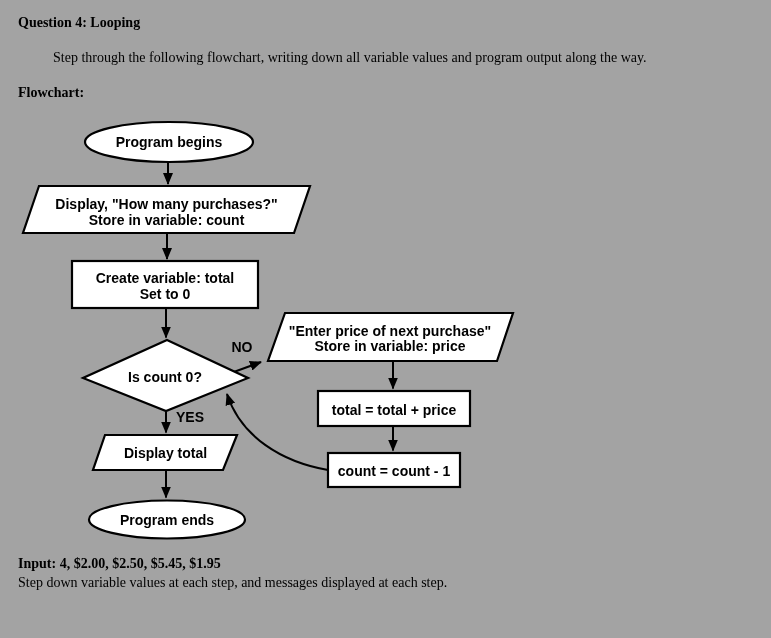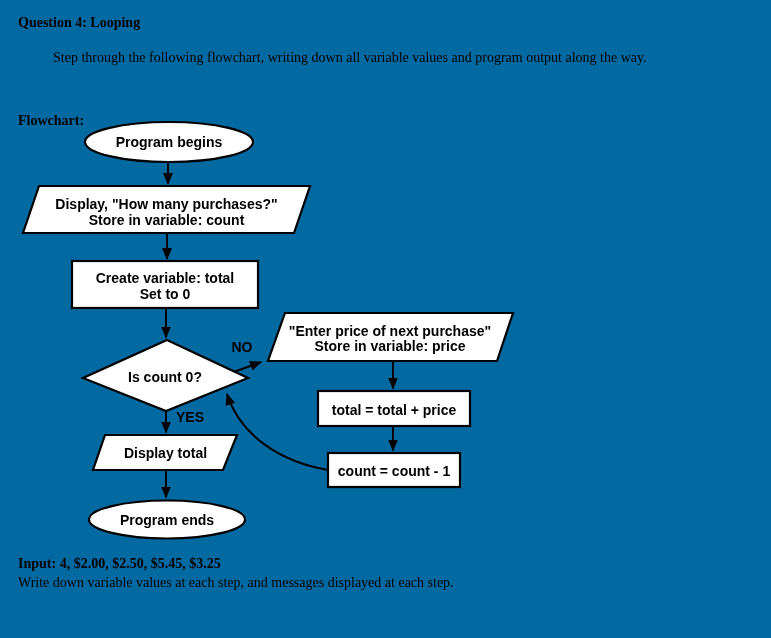--- a/index.html
+++ b/index.html
@@ -7,37 +7,37 @@
     padding: 0;
     background: #ffffff;
     width: 771px;
     height: 638px;
     overflow: hidden;
   }
   .page {
     position: relative;
     width: 771px;
     height: 638px;
-    background: #0369a1;
+    background: #a3a3a3;
     font-family: "Liberation Serif", serif;
     color: #000000;
     text-decoration: underline;
   }
   .serif-line {
     position: absolute;
     left: 18px;
     font-size: 14px;
     line-height: 16px;
     white-space: nowrap;
     color: #000000;
   }
   .bold { font-weight: bold; }
   .doc-title        { top: 15px; }
   .doc-intro        { top: 50px; margin-left: 35px; }
-  .doc-fc-label     { top: 85px; margin-top: 28px; }
+  .doc-fc-label     { top: 85px; }
   .doc-input        { top: 556px; }
   .doc-instructions { top: 575px; }
 
   svg.flowchart {
     position: absolute;
     left: 0;
     top: 0;
     width: 771px;
     height: 638px;
   }
@@ -60,22 +60,22 @@
   }
 </style>
 </head>
 <body>
 
 <div class="page">
 
   <div class="serif-line bold doc-title">Question 4: Looping</div>
   <div class="serif-line doc-intro">Step through the following flowchart, writing down all variable values and program output along the way.</div>
   <div class="serif-line bold doc-fc-label">Flowchart:</div>
-  <div class="serif-line bold doc-input">Input: 4, $2.00, $2.50, $5.45, $3.25</div>
-  <div class="serif-line doc-instructions">Write down variable values at each step, and messages displayed at each step.</div>
+  <div class="serif-line bold doc-input">Input: 4, $2.00, $2.50, $5.45, $1.95</div>
+  <div class="serif-line doc-instructions">Step down variable values at each step, and messages displayed at each step.</div>
 
   <svg class="flowchart" viewBox="0 0 771 638">
     <defs>
       <marker id="arrow" viewBox="0 0 12 10" markerWidth="12" markerHeight="10" refX="11" refY="5" orient="auto" markerUnits="userSpaceOnUse">
         <path d="M0,0 L12,5 L0,10 Z" fill="#000000"></path>
       </marker>
     </defs>
 
     <line class="edge-line" x1="168" y1="162.5" x2="168" y2="184" marker-end="url(#arrow)"></line>
     <line class="edge-line" x1="167" y1="233" x2="167" y2="259" marker-end="url(#arrow)"></line>

